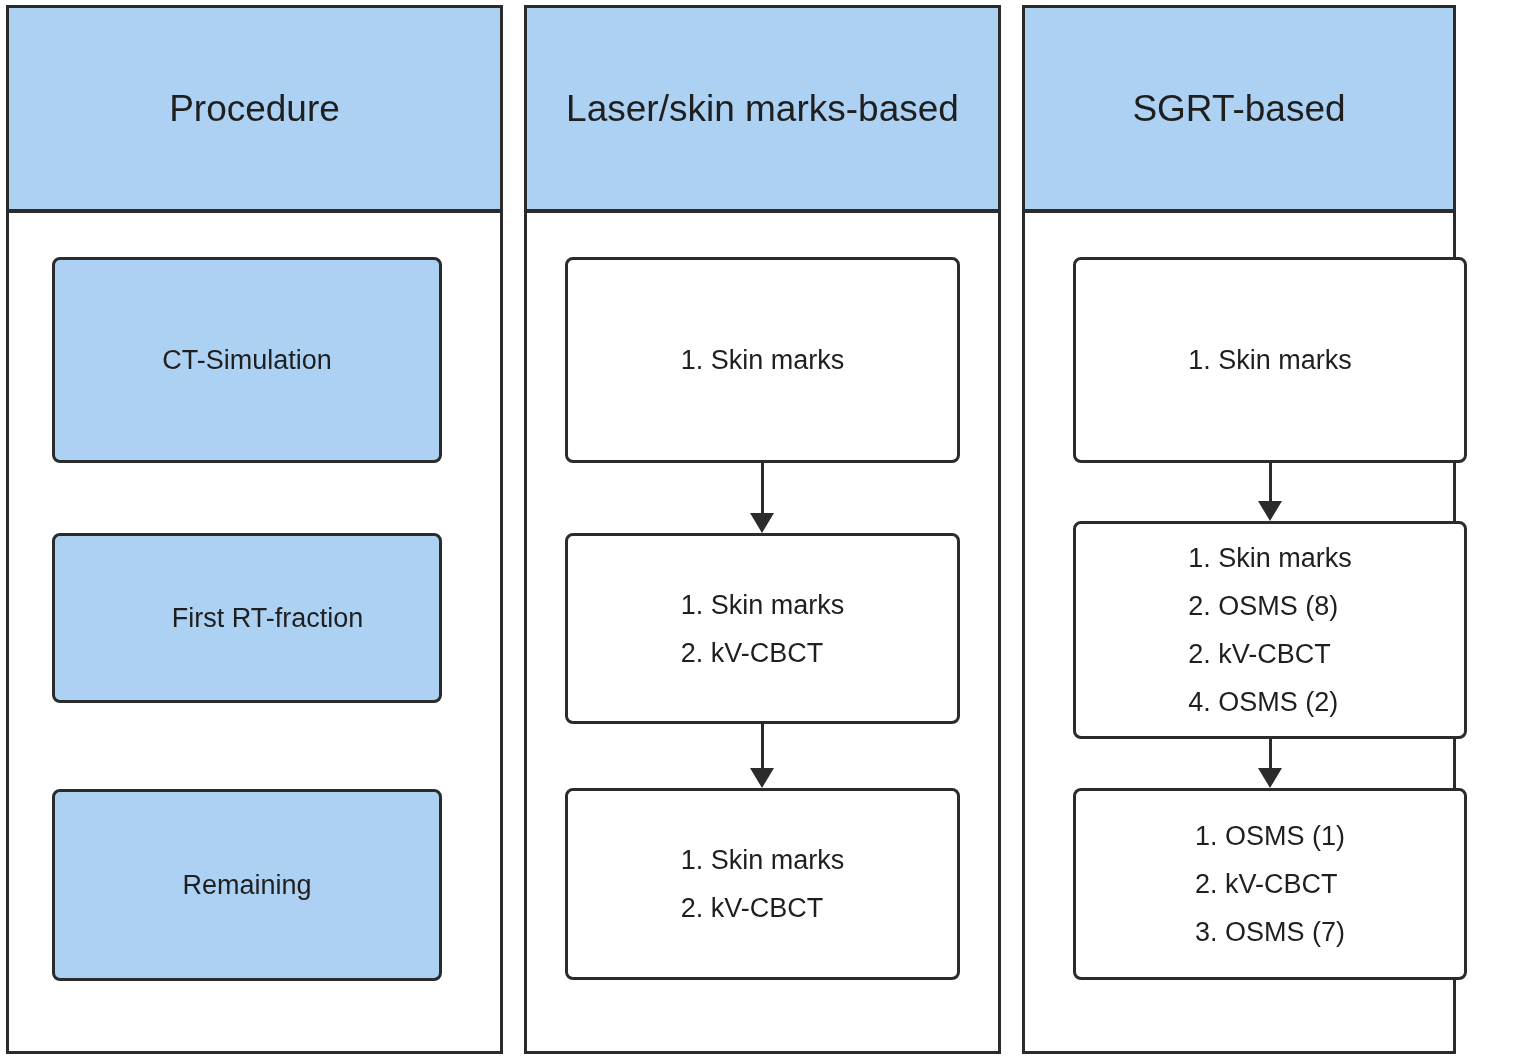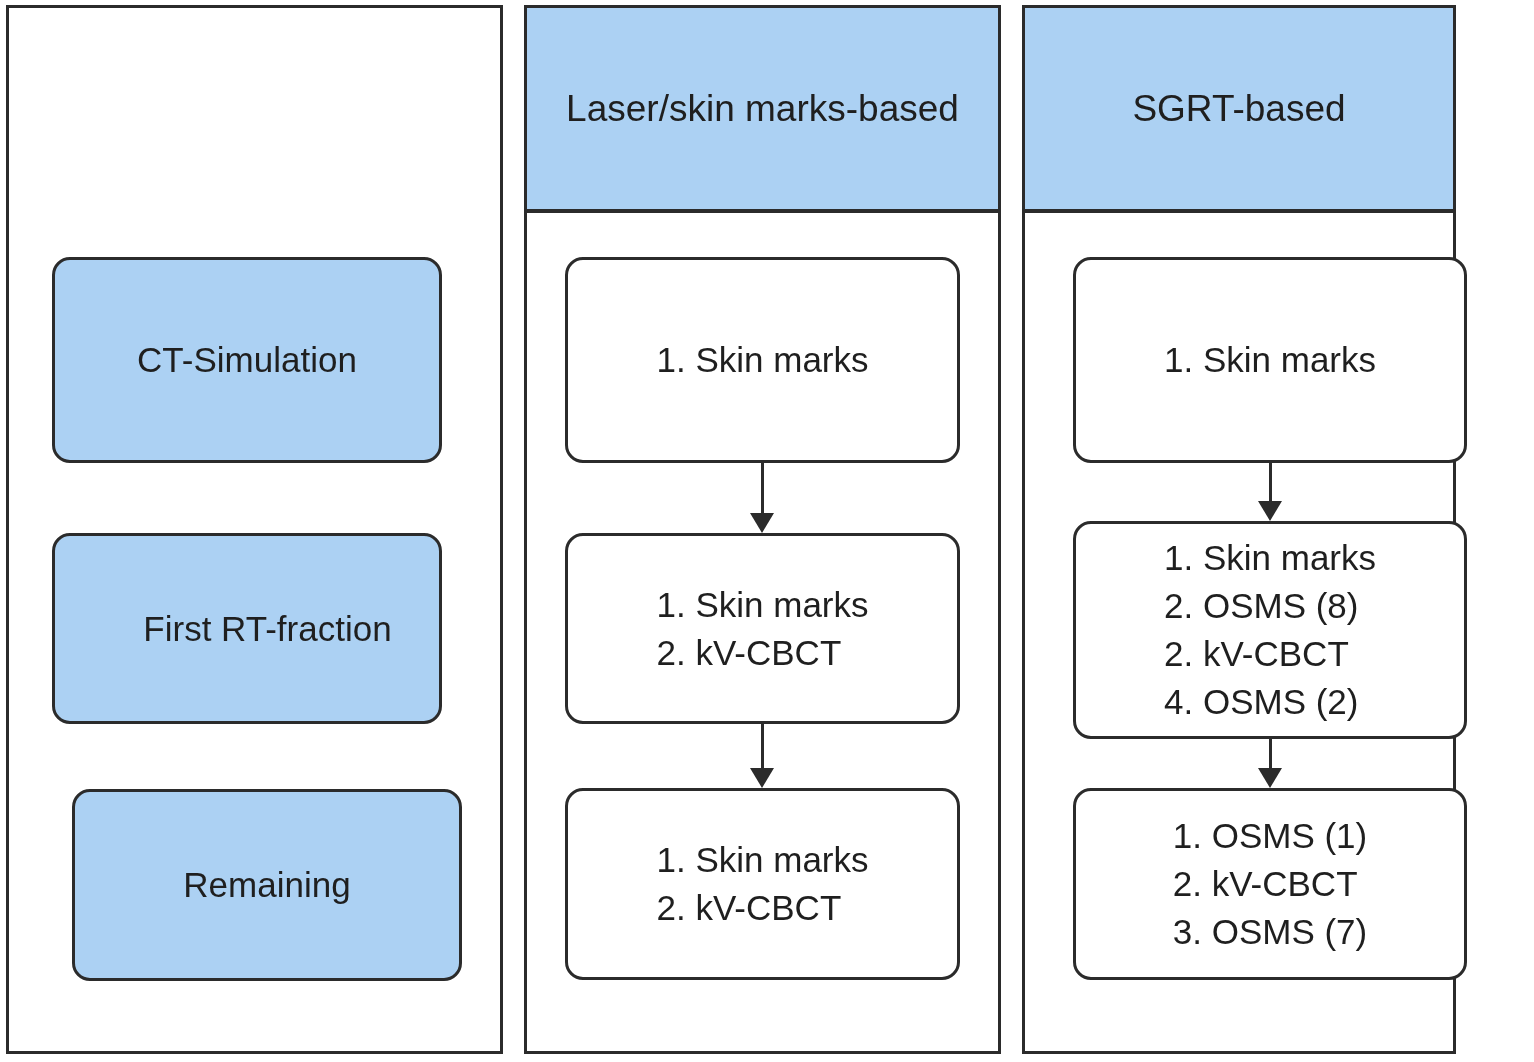--- a/index.html
+++ b/index.html
@@ -35,35 +35,35 @@
     background:var(--fill);
     border-bottom:4px solid var(--border);
     display:flex; align-items:center; justify-content:center;
     font-size:37px;
   }
 
   
   .node{
     position:absolute;
     border:3px solid var(--border);
-    border-radius:18px;
+    border-radius:8px;
     background:var(--bg);
     display:flex; align-items:center; justify-content:center;
-    font-size:35px;
+    font-size:27px;
     line-height:48px;
   }
   .node.blue{ background:var(--fill); }
   .nlines{ text-align:left; }
   .nlines.centered{ text-align:center; }
 
   
   .col0 .node{ left:43px; width:390px; }
   .c0b0{ top:249px; height:206px; }
-  .c0b1{ top:525px; height:191px;padding-left:41px; }
-  .c0b2{ top:781px; height:192px;margin-left:20px; }
+  .c0b1{ top:525px; height:170px;padding-left:41px; }
+  .c0b2{ top:781px; height:192px; }
 
   
   .col1 .node{ left:38px; width:395px; }
   .c1b0{ top:249px; height:206px; }
   .c1b1{ top:525px; height:191px; }
   .c1b2{ top:780px; height:192px; }
 
   
   .col2 .node{ left:48px; width:394px; }
   .c2b0{ top:249px; height:206px; }
@@ -88,20 +88,23 @@
   .col2 .arrow{ left:232px; }
   .c2a0{ top:455px; height:58px; }
   .c2a1{ top:731px; height:49px; }
 </style>
 </head>
 <body>
 
 <div class="canvas">
 
   <section class="column col0">
+    <header class="colheader">
+      <span>Procedure</span>
+    </header>
 
     <div class="node blue c0b0">
       <div class="nlines centered">
         <div>CT-Simulation</div>
       </div>
     </div>
 
     <div class="node blue c0b1">
       <div class="nlines centered">
         <div>First RT-fraction</div>

